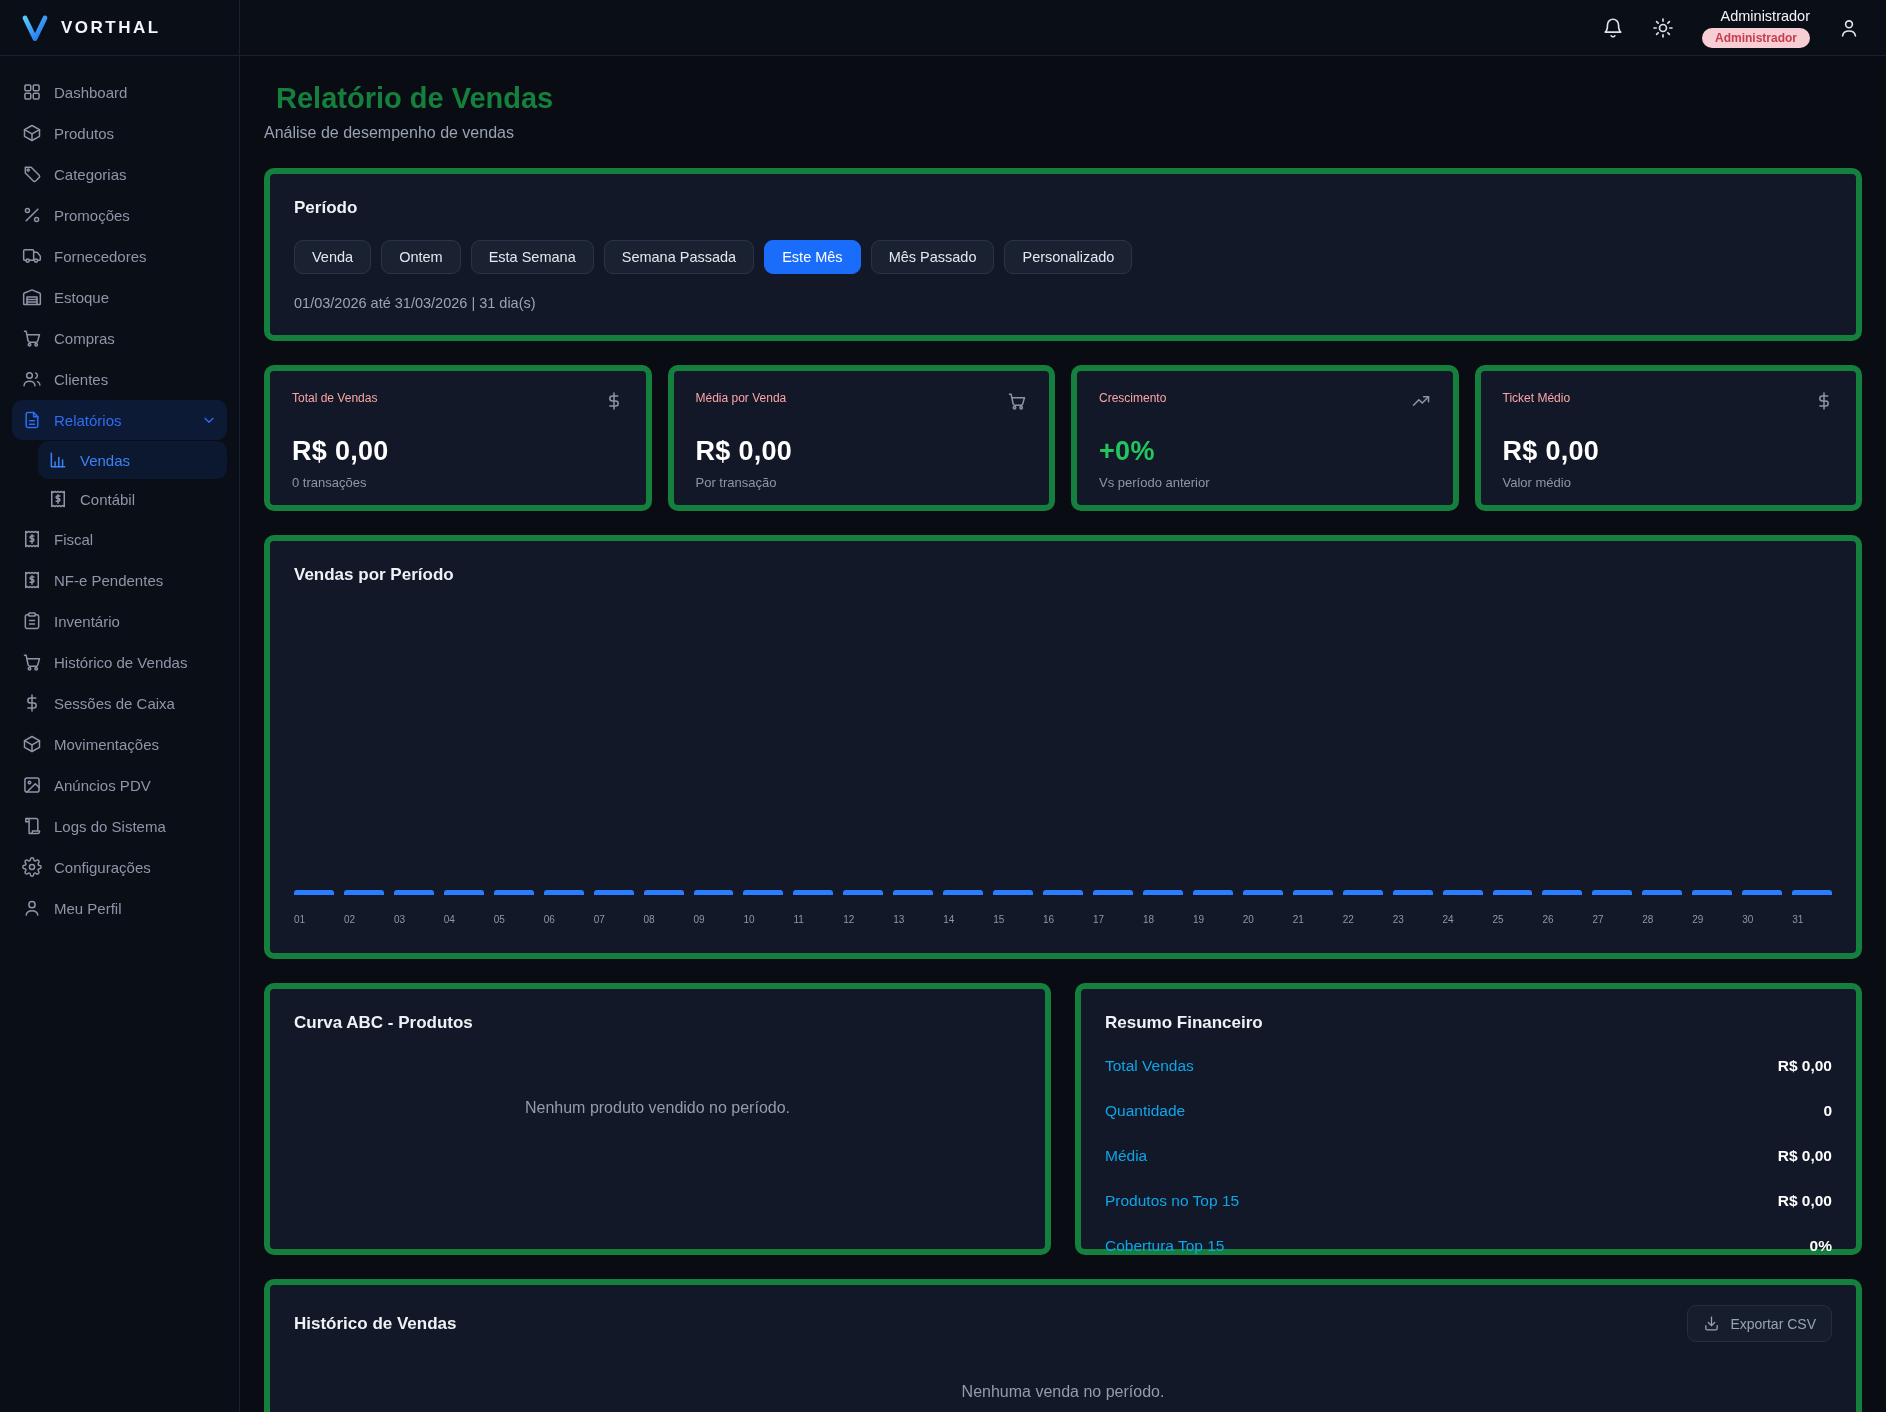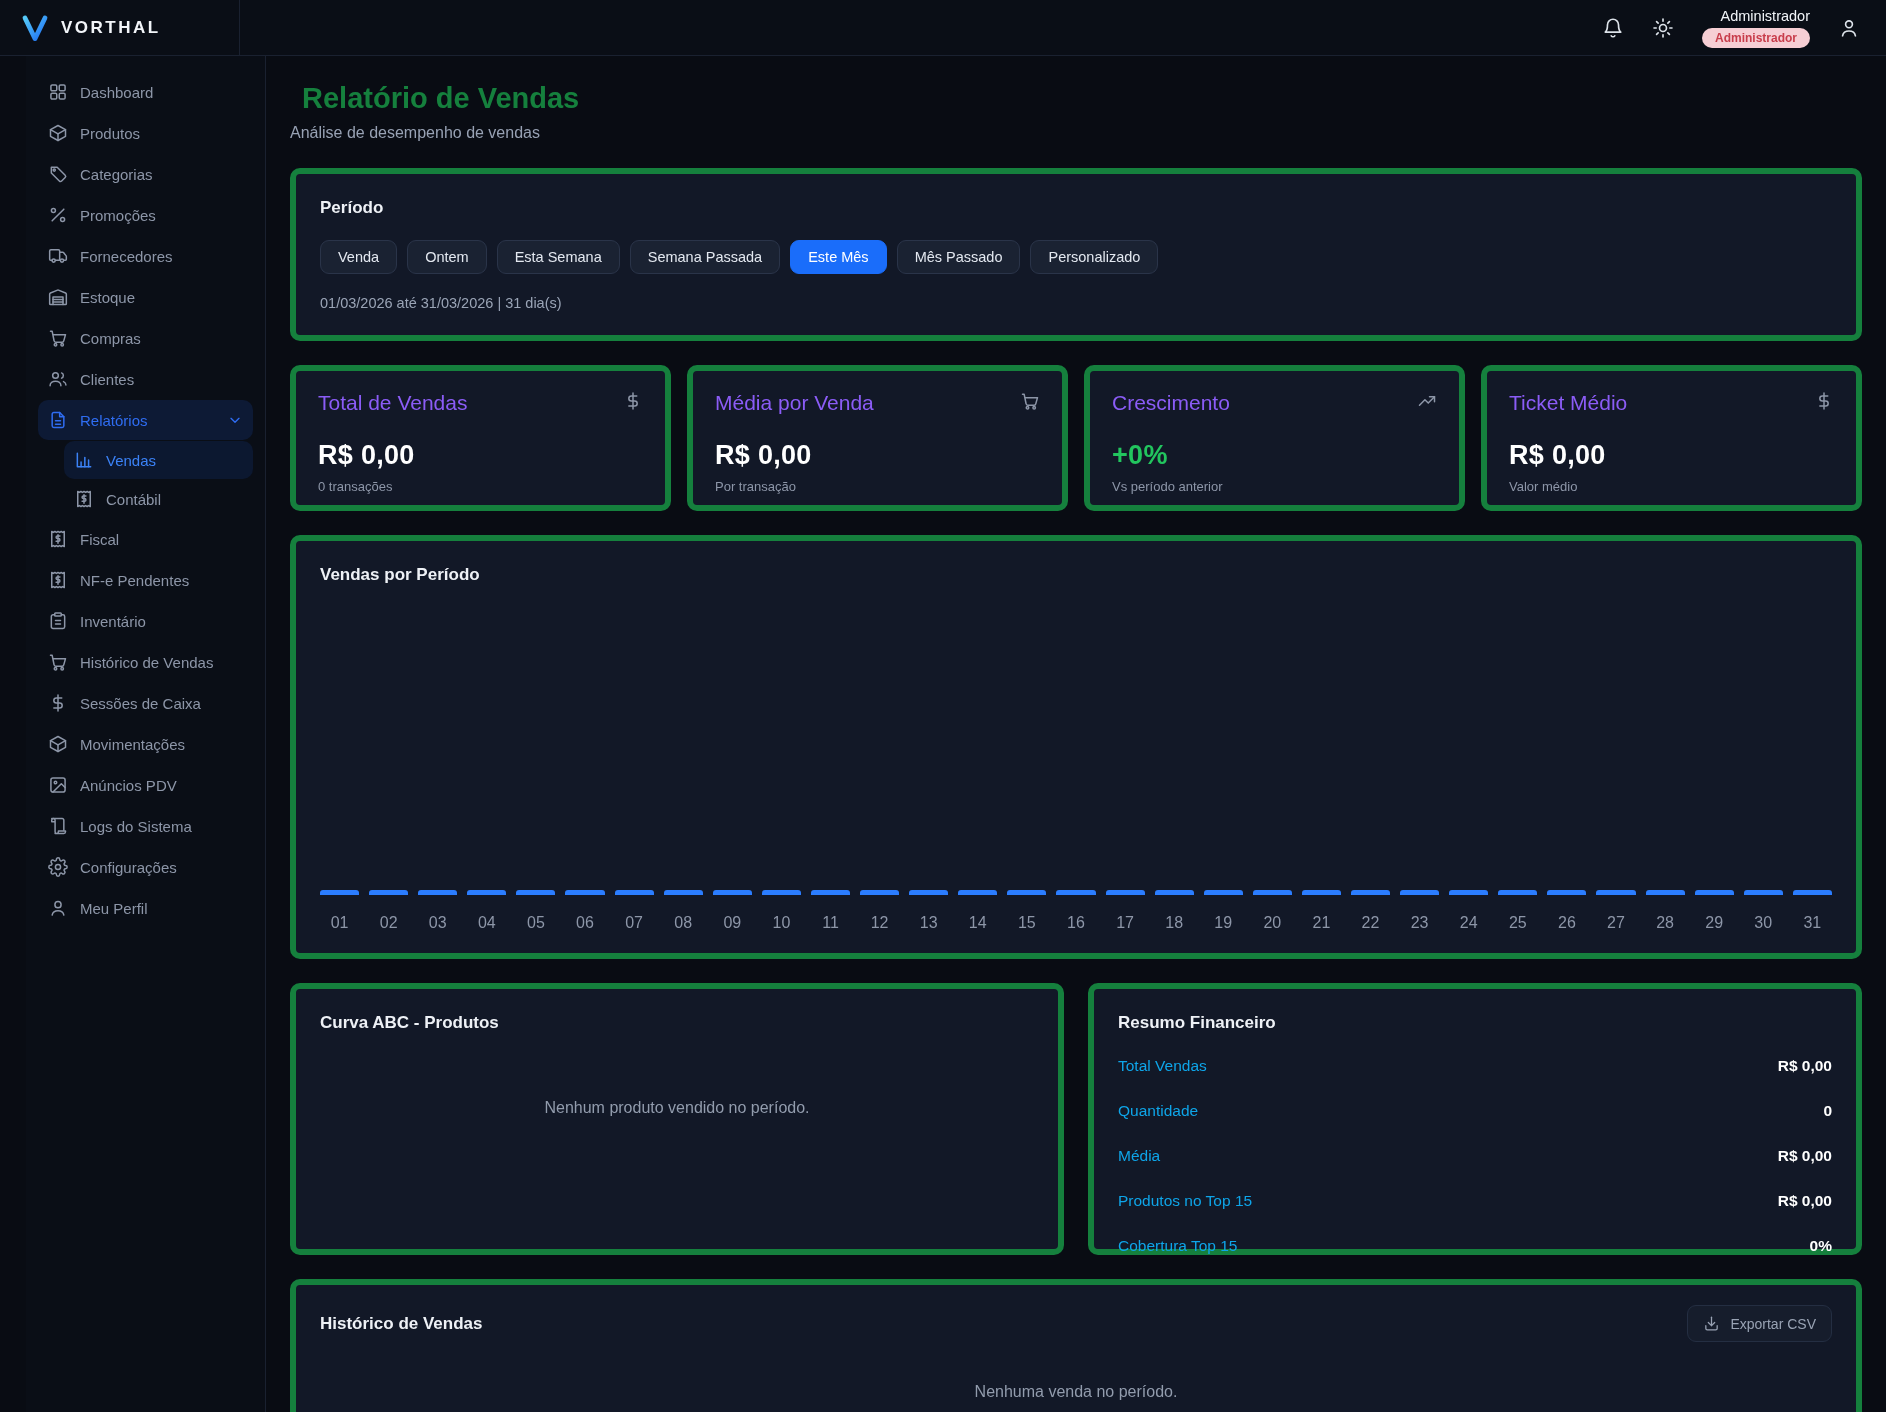--- a/index.html
+++ b/index.html
@@ -19,21 +19,21 @@
   .logo-v { width: 30px; height: 30px; }
   .brand-name { font-size: 17px; font-weight: bold; letter-spacing: 2.5px; color: #f2f5f9; }
   .topbar-actions { flex: 1; display: flex; align-items: center; justify-content: flex-end; gap: 28px; padding-right: 26px; }
   .icon-btn { width: 22px; height: 22px; color: #dde3ea; cursor: pointer; background: none; border: none; padding: 0; }
   .icon-btn svg { width: 100%; height: 100%; }
   .user-block { display: flex; flex-direction: column; align-items: flex-end; gap: 4px; }
   .user-name { font-size: 14.5px; color: #f1f4f8; }
   .user-badge { font-size: 12px; font-weight: bold; color: #c83d4b; background: #f6ced4; padding: 3px 13px; border-radius: 999px; }
 
   
-  .layout { display: flex; height: 1356px; padding-left: 26px; }
+  .layout { display: flex; height: 1356px; }
   .sidebar { flex: 0 0 240px; background: #0a0e16; border-right: 1px solid #1a2130; padding: 16px 12px; overflow: hidden; }
   .nav-item { display: flex; align-items: center; gap: 12px; padding: 10px 10px; margin-bottom: 1px; border-radius: 10px; font-size: 15px; color: #8d96a8; cursor: pointer; }
   .nav-icon { width: 20px; height: 20px; flex: 0 0 20px; }
   .nav-icon svg { width: 100%; height: 100%; }
   .nav-item.active { background: #0d1a35; color: #2f6df2; }
   .nav-item .chev { margin-left: auto; width: 16px; height: 16px; }
   .nav-item .chev svg { width: 100%; height: 100%; }
   .nav-item.sub { margin-left: 26px; padding: 9px 10px; }
   .nav-item.sub.active { background: #0c1830; color: #3b82f6; }
 
@@ -47,32 +47,32 @@
   
   .period-card { margin-top: 26px; padding: 24px; }
   .filters { display: flex; gap: 10px; margin-top: 22px; }
   .filter-btn { font-family: inherit; padding: 8px 17px; font-size: 14.5px; color: #e3e8f0; background: #1a2232; border: 1px solid #2a3449; border-radius: 9px; cursor: pointer; }
   .filter-btn.active { background: #1a6dfa; border-color: #1a6dfa; color: #ffffff; }
   .period-range { margin-top: 21px; font-size: 14.5px; color: #9aa4b6; }
 
   
   .stats { display: grid; grid-template-columns: repeat(4, 1fr); gap: 16px; margin-top: 24px; }
   .stat-card { padding: 20px 22px; height: 146px; }
-  .stat-head { display: flex; align-items: flex-start; justify-content: space-between; font-size: 21px; color: #8b5cf6; text-align: right; }
+  .stat-head { display: flex; align-items: flex-start; justify-content: space-between; font-size: 12px; color: #fca5a5; text-align: right; }
   .stat-icon { width: 20px; height: 20px; color: #8d96a8; }
   .stat-icon svg { width: 100%; height: 100%; }
   .stat-value { margin-top: 25px; font-size: 27px; font-weight: bold; color: #ffffff; letter-spacing: 0.3px; }
   .stat-sub { margin-top: 8px; font-size: 13px; color: #8d96a8; }
 
   
   .chart-card { margin-top: 24px; padding: 24px; height: 424px; display: flex; flex-direction: column; }
   .bars { flex: 1; display: flex; align-items: flex-end; gap: 10px; margin-top: 12px; }
   .bar-col { flex: 1; display: flex; flex-direction: column; justify-content: flex-end; }
   .bar { background: #2b7dff; border-radius: 3px 3px 0 0; width: 100%; }
-  .bar-label { text-align: center; font-size: 16px; color: #8d96a8; margin-top: 19px; height: 15px; }
+  .bar-label { text-align: left; font-size: 10px; color: #8d96a8; margin-top: 19px; height: 15px; }
 
   
   .bottom-grid { display: grid; grid-template-columns: 1fr 1fr; gap: 24px; margin-top: 24px; }
   .abc-card { padding: 24px; height: 272px; }
   .empty-msg { text-align: center; font-size: 16px; color: #929cad; }
   .abc-card .empty-msg { margin-top: 66px; }
   .summary-card { padding: 24px; height: 272px; }
   .summary-rows { margin-top: 10px; }
   .summary-row { display: flex; justify-content: space-between; align-items: center; padding: 13.5px 0; font-size: 15.5px; }
   .summary-label { color: #0ea5e9; }

